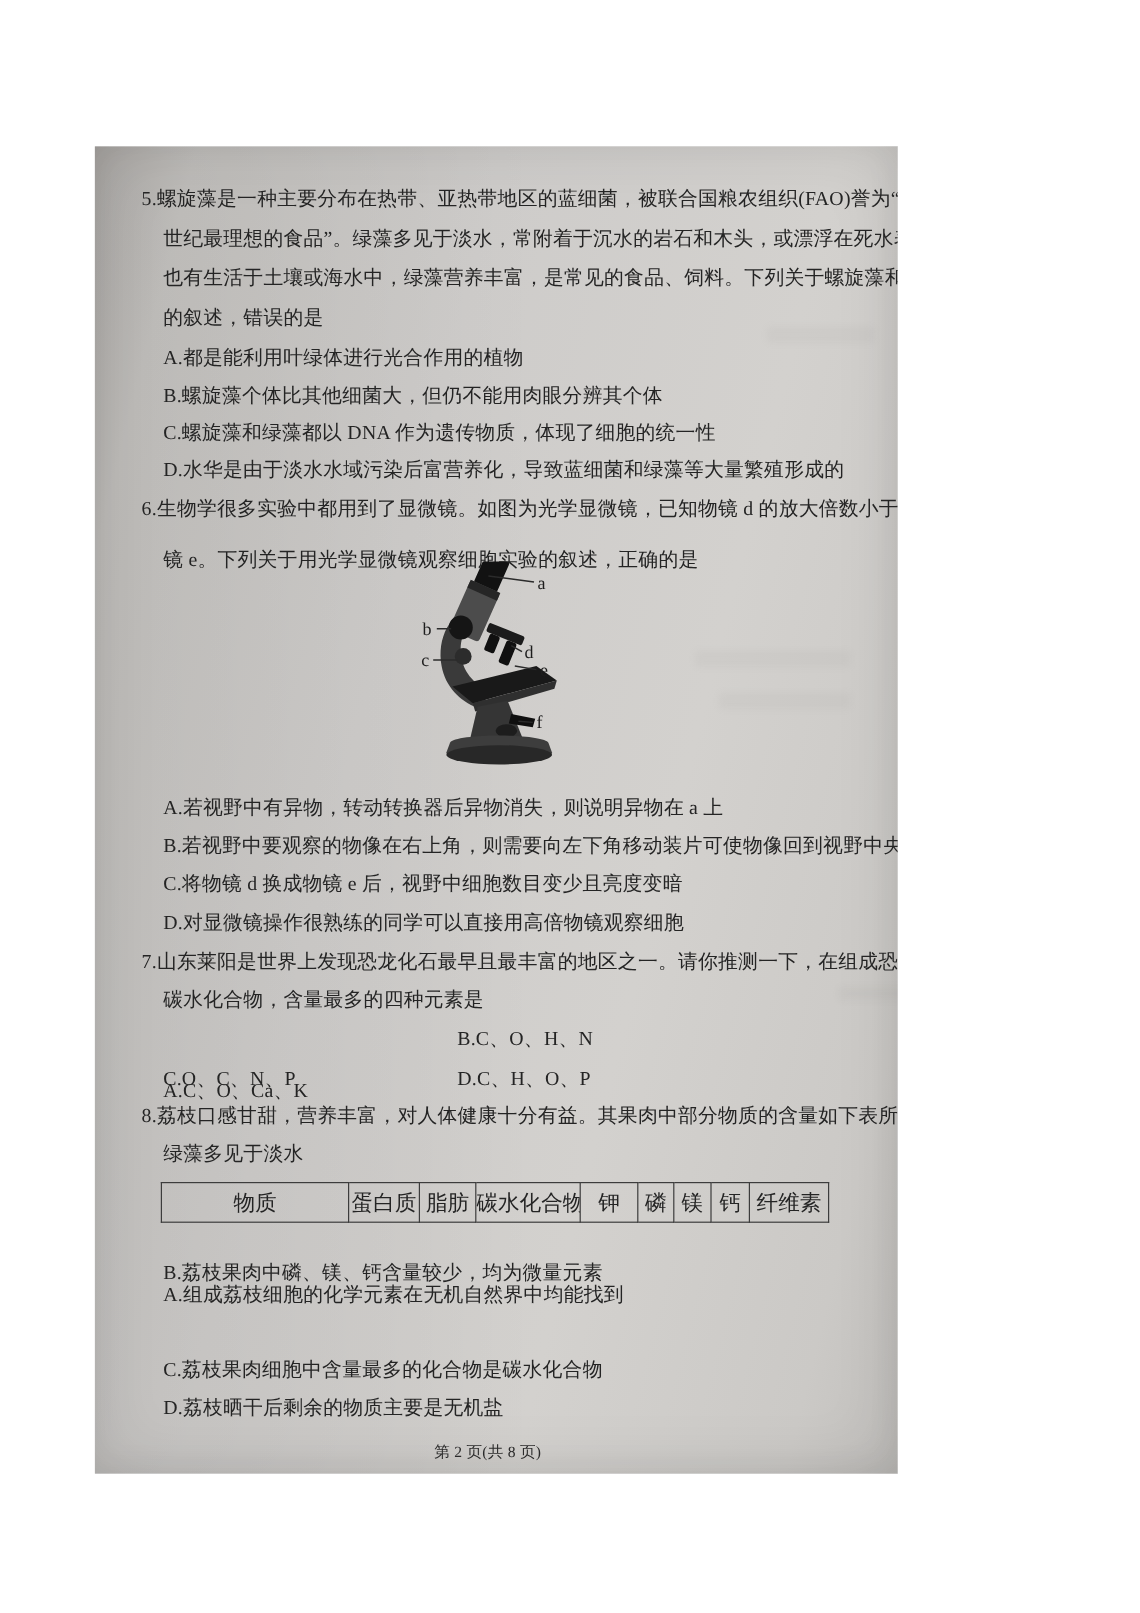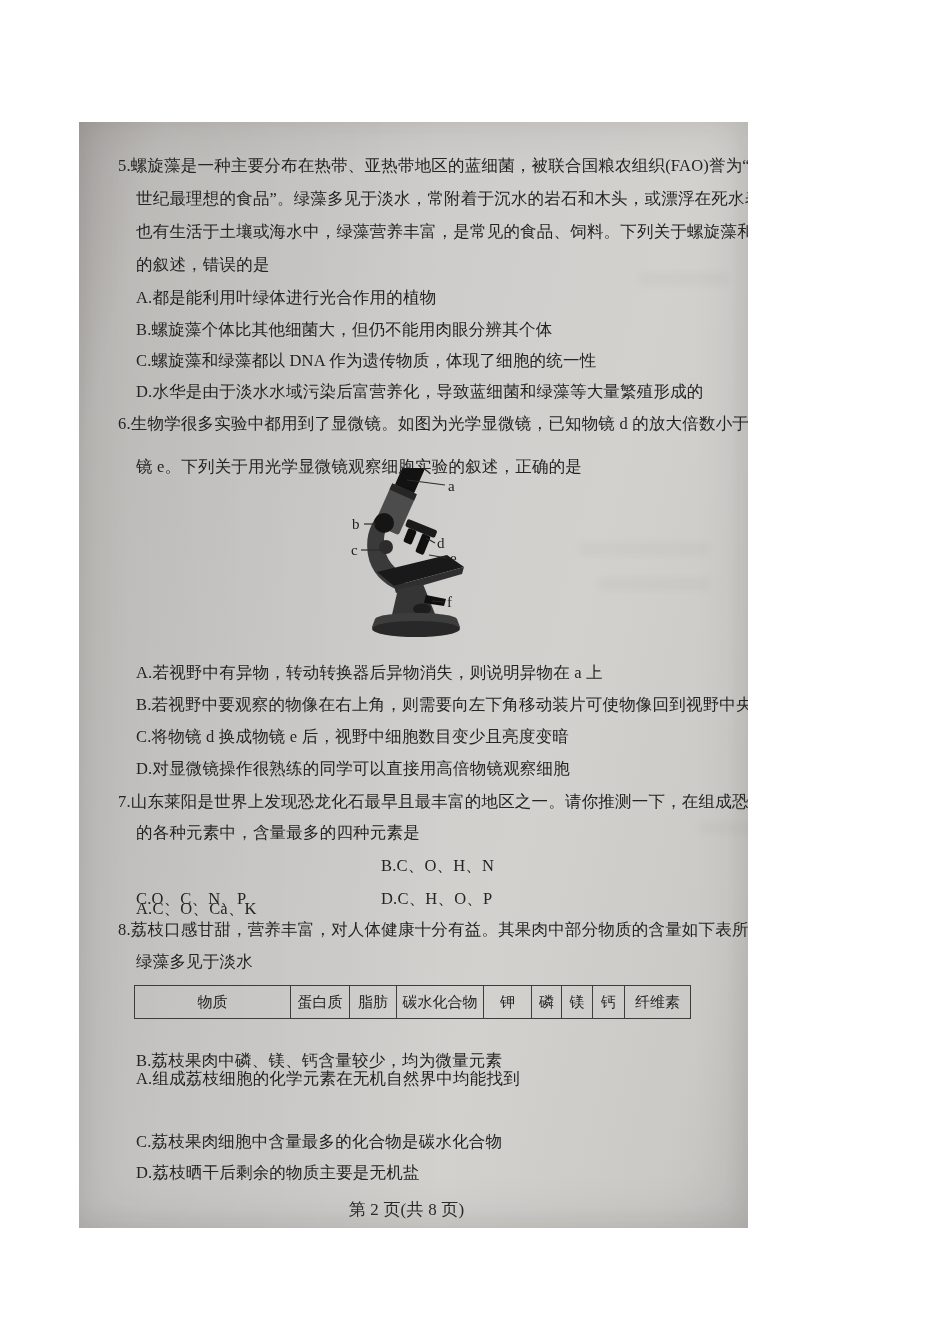--- a/index.html
+++ b/index.html
@@ -19,28 +19,28 @@
     background:linear-gradient(90deg,rgba(0,0,0,0.05) 0%,rgba(0,0,0,0.02) 40%,rgba(0,0,0,0) 55%);
   }
   .ghost { position:absolute; background:#8a8885; opacity:0.07; filter:blur(3px); border-radius:3px; }
   .line {
     position:absolute; white-space:nowrap;
     font-size:16.5px; line-height:20px; color:#242424; letter-spacing:0.2px;
   }
   .num-line { left:39px; }
   .cont-line { left:57px; }
   .opt-line { left:57px; }
-  .footer-line { left:0; width:655px; text-align:center; font-size:17px; color:#2a2a2a; }
+  .footer-line { left:0; width:655px; text-align:center; font-size:13px; color:#2a2a2a; }
   .micro { position:absolute; left:260px; top:346px; width:150px; height:185px; }
   .micro text { font-size:15px; fill:#1d1d1d; font-family:"Liberation Serif","DejaVu Serif",serif; }
   .micro line { stroke:#2b2b2b; stroke-width:1.2; }
   table.qtable {
     position:absolute; left:55px; top:863px; width:556px;
     border-collapse:collapse; table-layout:fixed;
-    font-size:15px; color:#242424;
+    font-size:18px; color:#242424;
   }
   table.qtable th, table.qtable td {
     border:1.6px solid #3c3c3c; text-align:center; vertical-align:middle;
     font-weight:normal; padding:0; overflow:hidden; white-space:nowrap;
   }
   table.qtable tr.hdr  { height:33px; }
   table.qtable tr.vals { height:37px; }
 </style>
 </head>
 <body>
@@ -114,21 +114,21 @@
     </svg>
 
     <div class="line opt-line" style="top:541px;">A.若视野中有异物，转动转换器后异物消失，则说明异物在 a 上</div>
     <div class="line opt-line" style="top:573px;">B.若视野中要观察的物像在右上角，则需要向左下角移动装片可使物像回到视野中央</div>
     <div class="line opt-line" style="top:605px;">C.将物镜 d 换成物镜 e 后，视野中细胞数目变少且亮度变暗</div>
     <div class="line opt-line" style="top:637px;">D.对显微镜操作很熟练的同学可以直接用高倍物镜观察细胞</div>
   </div>
 
   <div>
     <div class="line num-line" style="top:670px;">7.山东莱阳是世界上发现恐龙化石最早且最丰富的地区之一。请你推测一下，在组成恐龙</div>
-    <div class="line cont-line" style="top:701px;">的各种元素中，含量最多的四种元素是</div>
+    <div class="line cont-line" style="top:701px;">碳水化合物，含量最多的四种元素是</div>
     <div class="line opt-line" style="top:777px;">A.C、O、Ca、K</div>
     <div class="line" style="top:734px; left:302px;">B.C、O、H、N</div>
     <div class="line opt-line" style="top:767px;">C.O、C、N、P</div>
     <div class="line" style="top:767px; left:302px;">D.C、H、O、P</div>
   </div>
 
   <div>
     <div class="line num-line" style="top:798px;">8.荔枝口感甘甜，营养丰富，对人体健康十分有益。其果肉中部分物质的含量如下表所示。</div>
     <div class="line cont-line" style="top:830px;">绿藻多见于淡水</div>
 

